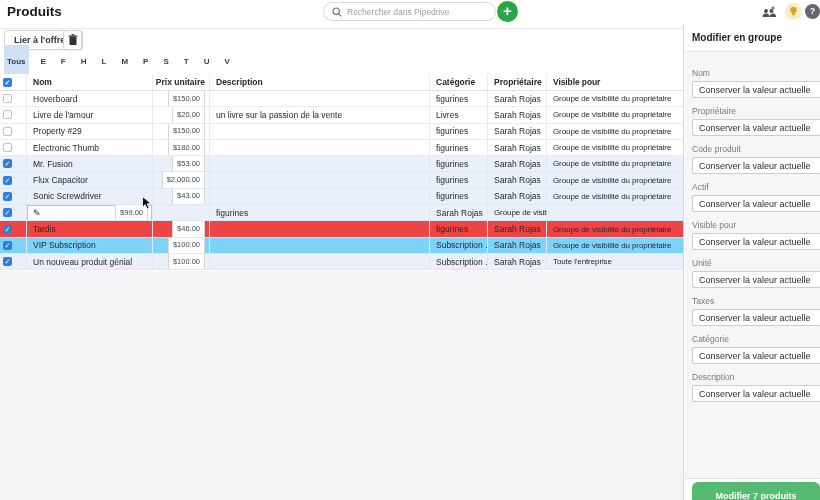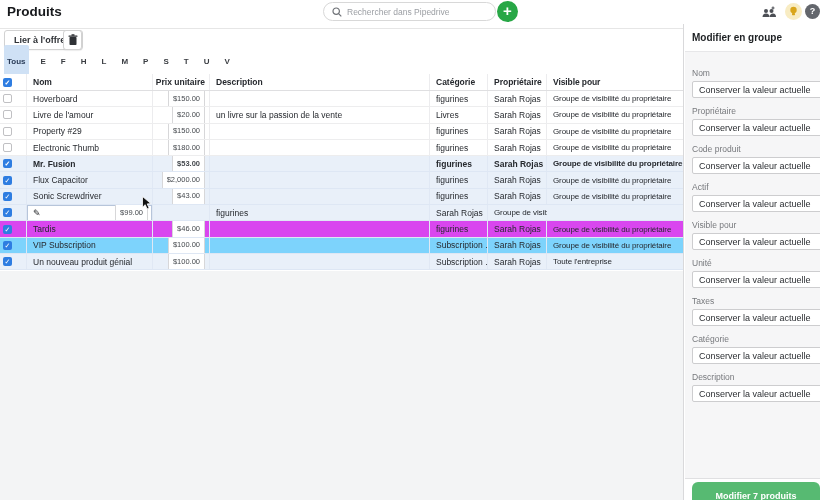--- a/index.html
+++ b/index.html
@@ -175,21 +175,21 @@
       </div>
       <div class="cell">Electronic Thumb</div>
       <div class="cell price">
         <span class="price-box">$180.00</span>
       </div>
       <div class="cell"></div>
       <div class="cell">figurines</div>
       <div class="cell">Sarah Rojas</div>
       <div class="cell last">Groupe de visibilité du propriétaire</div>
     </div>
-    <div class="trow selected" style="background: rgb(233, 240, 249); font-weight: bold;">
+    <div class="trow selected" style="background: rgb(233, 240, 249);">
       <div class="cell cb-cell">
         <span class="cb checked" style="background: rgb(46, 125, 225);">✓</span>
       </div>
       <div class="cell">Mr. Fusion</div>
       <div class="cell price">
         <span class="price-box">$53.00</span>
       </div>
       <div class="cell"></div>
       <div class="cell">figurines</div>
       <div class="cell">Sarah Rojas</div>
@@ -229,21 +229,21 @@
         <div class="edit-box">
           <span class="pencil">✎</span>
           <span class="price-box">$99.00</span>
         </div>
       </div>
       <div class="cell"></div>
       <div class="cell">figurines</div>
       <div class="cell">Sarah Rojas</div>
       <div class="cell last">Groupe de visibilité du propriétaire</div>
     </div>
-    <div class="trow selected" style="background: #d946ef;">
+    <div class="trow selected" style="background: #ef4444;">
       <div class="cell cb-cell">
         <span class="cb checked" style="background: rgb(46, 125, 225);">✓</span>
       </div>
       <div class="cell">Tardis</div>
       <div class="cell price">
         <span class="price-box">$46.00</span>
       </div>
       <div class="cell"></div>
       <div class="cell">figurines</div>
       <div class="cell">Sarah Rojas</div>

